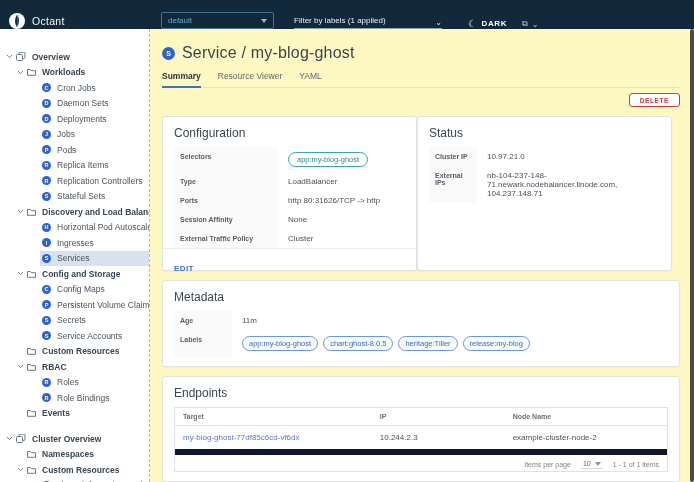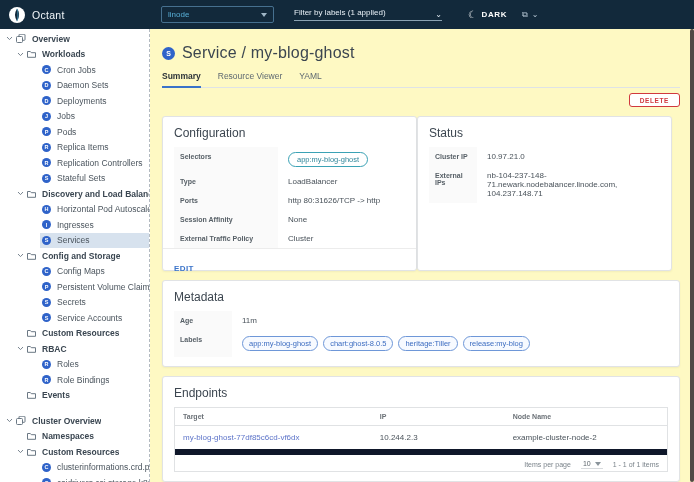--- a/index.html
+++ b/index.html
@@ -5,41 +5,41 @@
   * { box-sizing: border-box; }
   html,body { margin:0; padding:0; }
   body {
     width:694px; height:482px; overflow:hidden;
     font-family:"Liberation Sans", sans-serif;
     background:#fff;
   }
   .app { width:694px; height:482px; display:flex; flex-direction:column; position:relative; }
 
   
-  .topbar { height:29px; min-height:29px; background:var(--header-bg,#12293b); display:flex; align-items:center; color:#fff; }
+  .topbar { height:29px; min-height:29px; background:var(--header-bg,#12293b); display:flex; align-items:flex-end; color:#fff; }
   .brand { display:flex; align-items:center; gap:7px; width:148px; padding-left:9px; }
   .brand-name { font-size:10.5px; color:#f2f7fa; letter-spacing:.3px; }
   .logo svg { display:block; }
   .ns-select { width:113px; height:17px; border:1px solid #46708f; border-radius:2px; display:flex; align-items:center;
     justify-content:space-between; padding:0 6px; font-size:8px; color:var(--ns-text,#57aed6); margin-left:13px; cursor:pointer; }
   .tri-down { width:0; height:0; border-left:3px solid transparent; border-right:3px solid transparent; border-top:4px solid #9fb6c6; }
   .filter { display:flex; align-items:flex-end; justify-content:space-between; margin-left:20px; width:148px;
     border-bottom:1px solid #8aa2b2; font-size:8px; color:#e6eef4; padding-bottom:3px; cursor:pointer; }
   .filter .chev { font-size:8px; color:#dfe9f0; line-height:5px; }
   .theme-toggle { margin-left:26px; display:flex; gap:4px; font-size:8px; font-weight:bold; letter-spacing:.6px; align-items:center; cursor:pointer; }
   .moon { font-size:10px; font-weight:normal; }
   .context { margin-left:15px; display:flex; gap:4px; font-size:8px; color:#d6e3ec; align-items:center; cursor:pointer; }
   .ctx-icon { font-size:8px; color:#b9cad7; }
   .context .chev { font-size:8px; color:#b9cad7; line-height:5px; }
 
   
   .bodywrap { flex:1; display:flex; min-height:0; position:relative; }
 
   
-  .sidebar { width:150px; min-width:150px; background:#fff; border-right:1px dashed #b3bac1; overflow:hidden; padding-top:2px; }
+  .sidebar { width:150px; min-width:150px; background:#fff; border-right:1px dashed #b3bac1; overflow:hidden; padding-top:20px; }
   .side-item { height:15.5px; display:flex; align-items:center; cursor:pointer; font-size:8.5px; color:#4a545d; }
   .side-item.bold .lbl { font-weight:bold; color:#3a4651; }
   .side-item.lv0 { padding-left:4px; }
   .side-item.lv1 { padding-left:15px; }
   .side-item.lv1.no-chev { padding-left:25px; }
   .side-item.lv2 { padding-left:40px; }
   .side-item.gap-before { margin-top:10px; }
   .s-chev { width:10px; display:flex; justify-content:center; align-items:center; }
   .hl { display:flex; align-items:center; flex:1; height:100%; gap:6px; padding-left:2px; min-width:0; }
   .side-item.selected .hl { background:var(--selected-bg,#d7e2ee); }
@@ -103,21 +103,21 @@
         <svg width="16" height="16" viewBox="0 0 16 16">
           <circle cx="8" cy="8" r="8" fill="#ffffff"></circle>
           <path d="M8 1.8 C10.6 5, 10.9 9.4, 8 14.2 C5.3 10, 5.3 5.8, 8 1.8 Z" fill="#12293b"></path>
           <path d="M8 1.8 C9.3 5.5, 9.3 10.5, 8 14.2" stroke="#4aa3c7" stroke-width="0.7" fill="none"></path>
         </svg>
       </span>
       <span class="brand-name">Octant</span>
     </div>
 
     <div class="ns-select">
-      <span>linode</span>
+      <span>default</span>
       <span class="tri-down"></span>
     </div>
 
     <div class="filter">
       <span>Filter by labels (1 applied)</span>
       <span class="chev">⌄</span>
     </div>
 
     <div class="theme-toggle">
       <span class="moon">☾</span>

